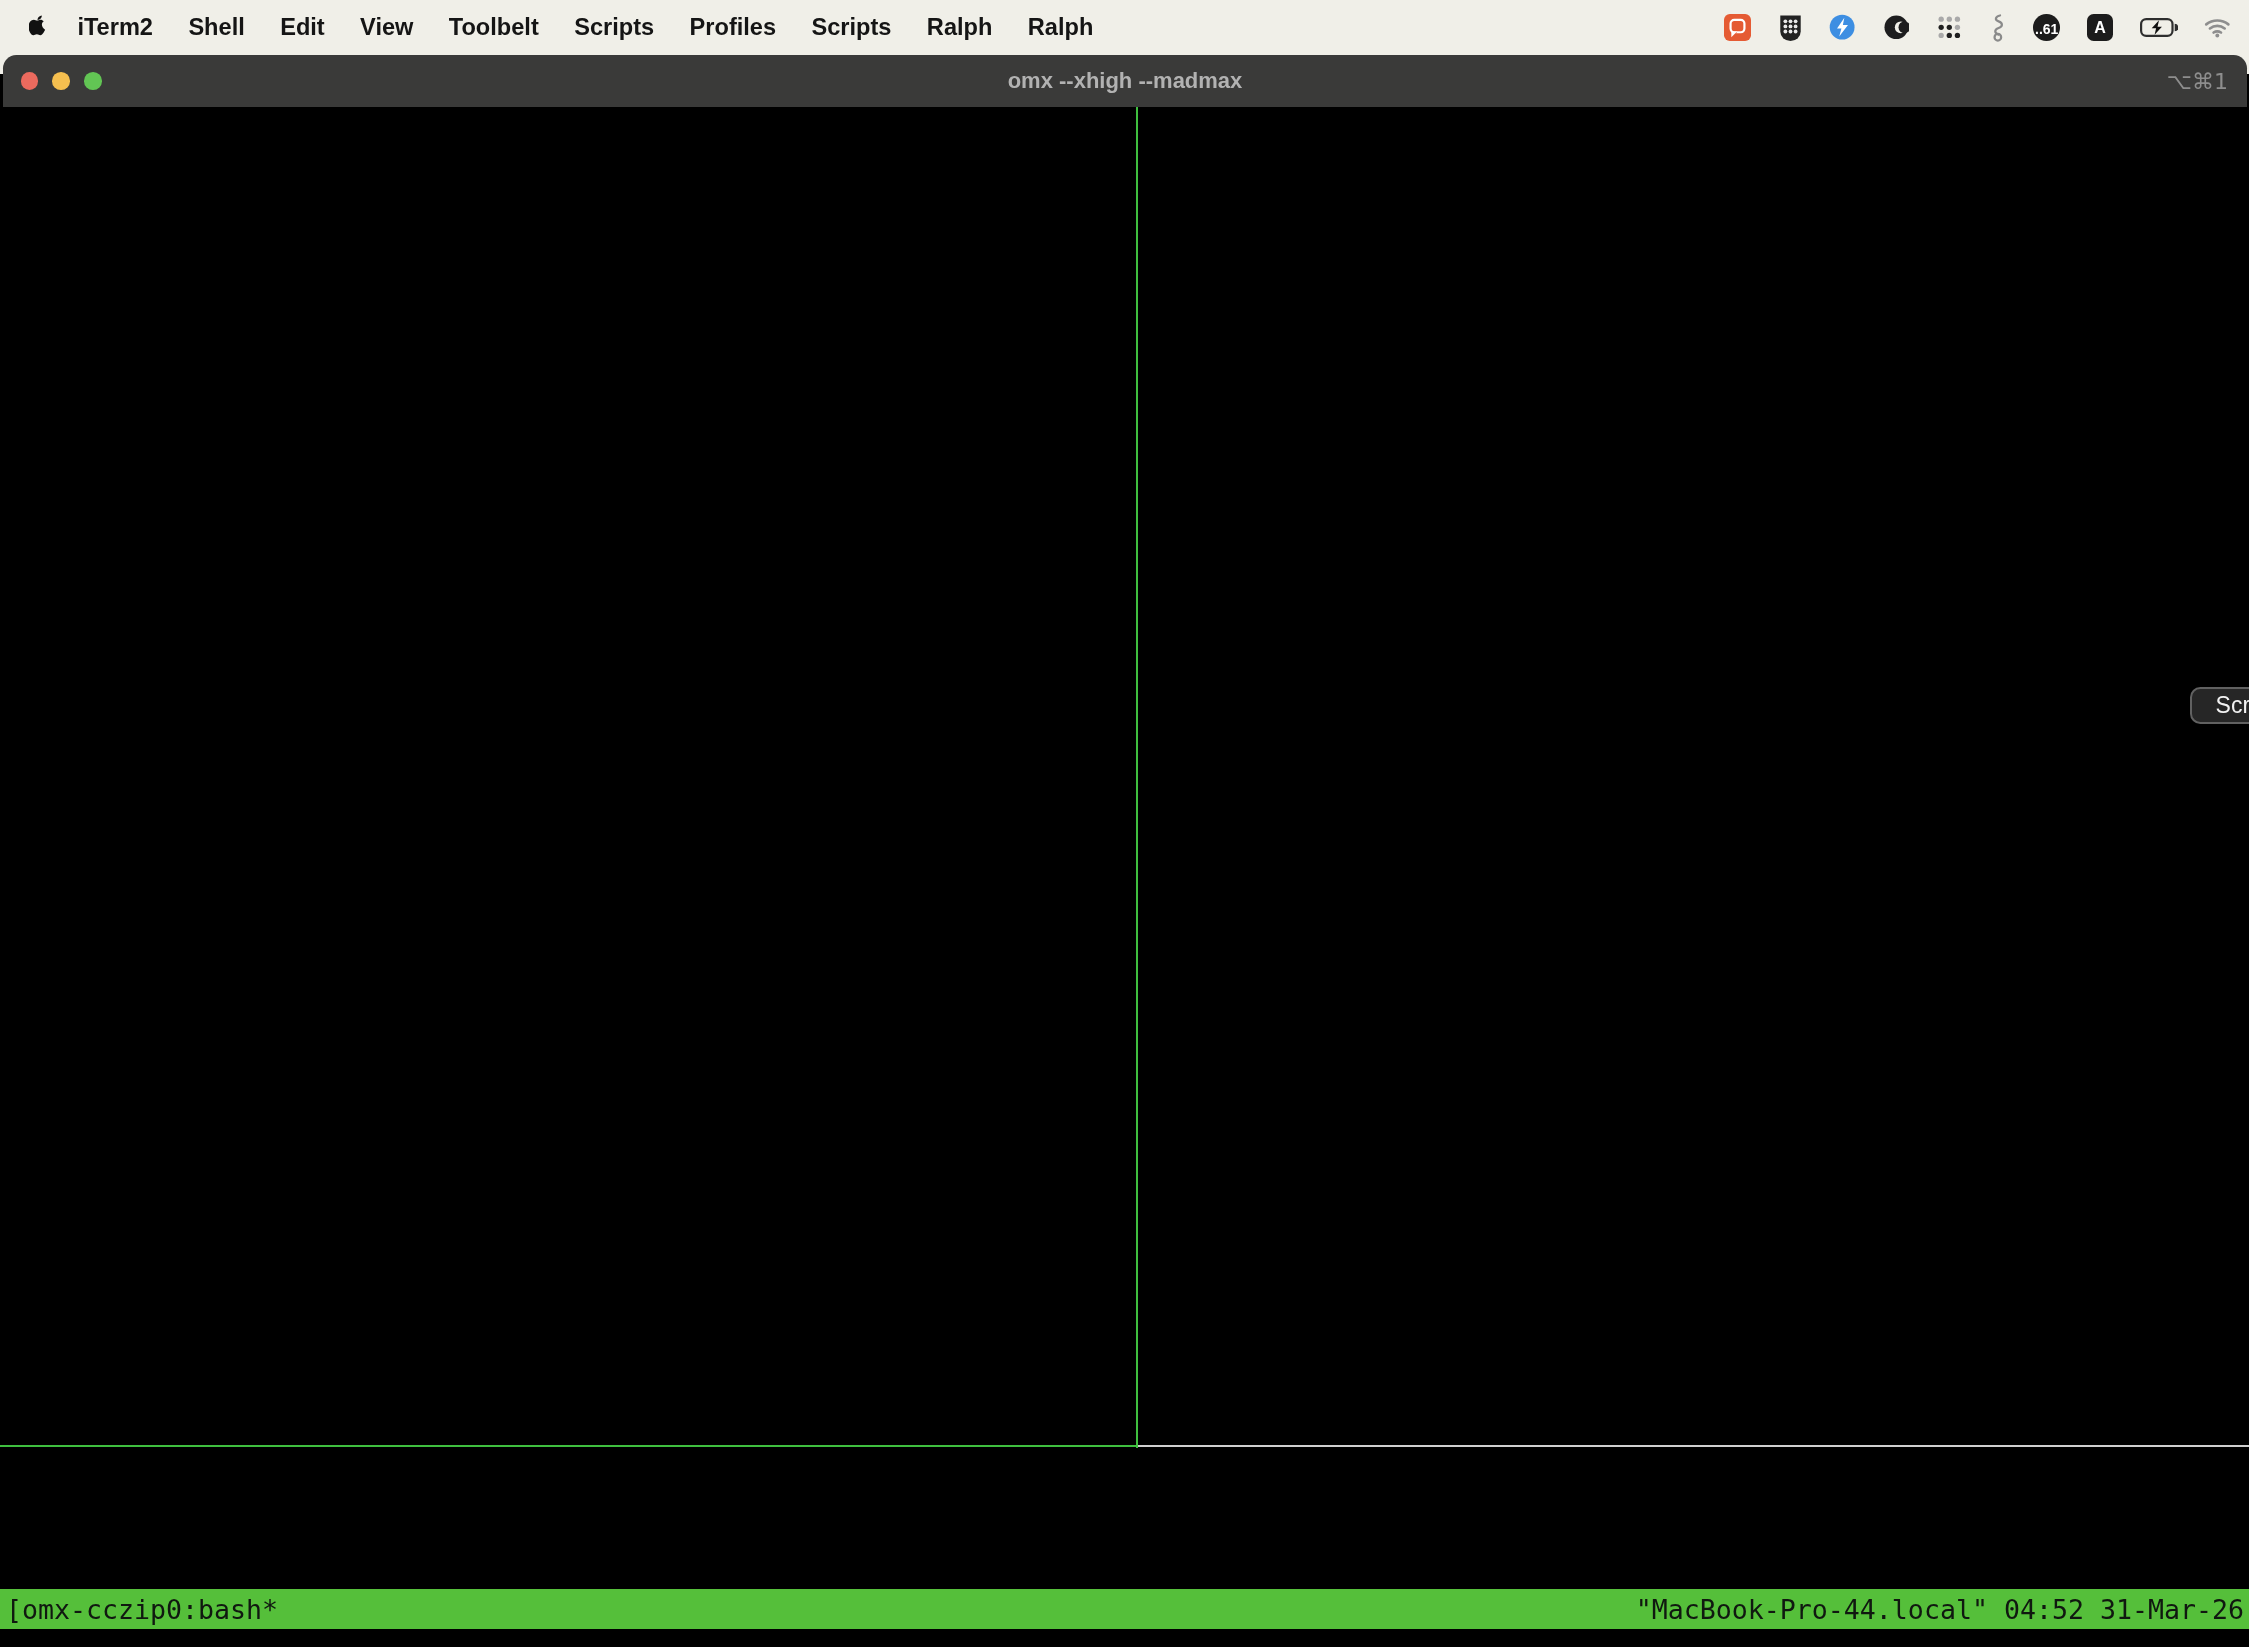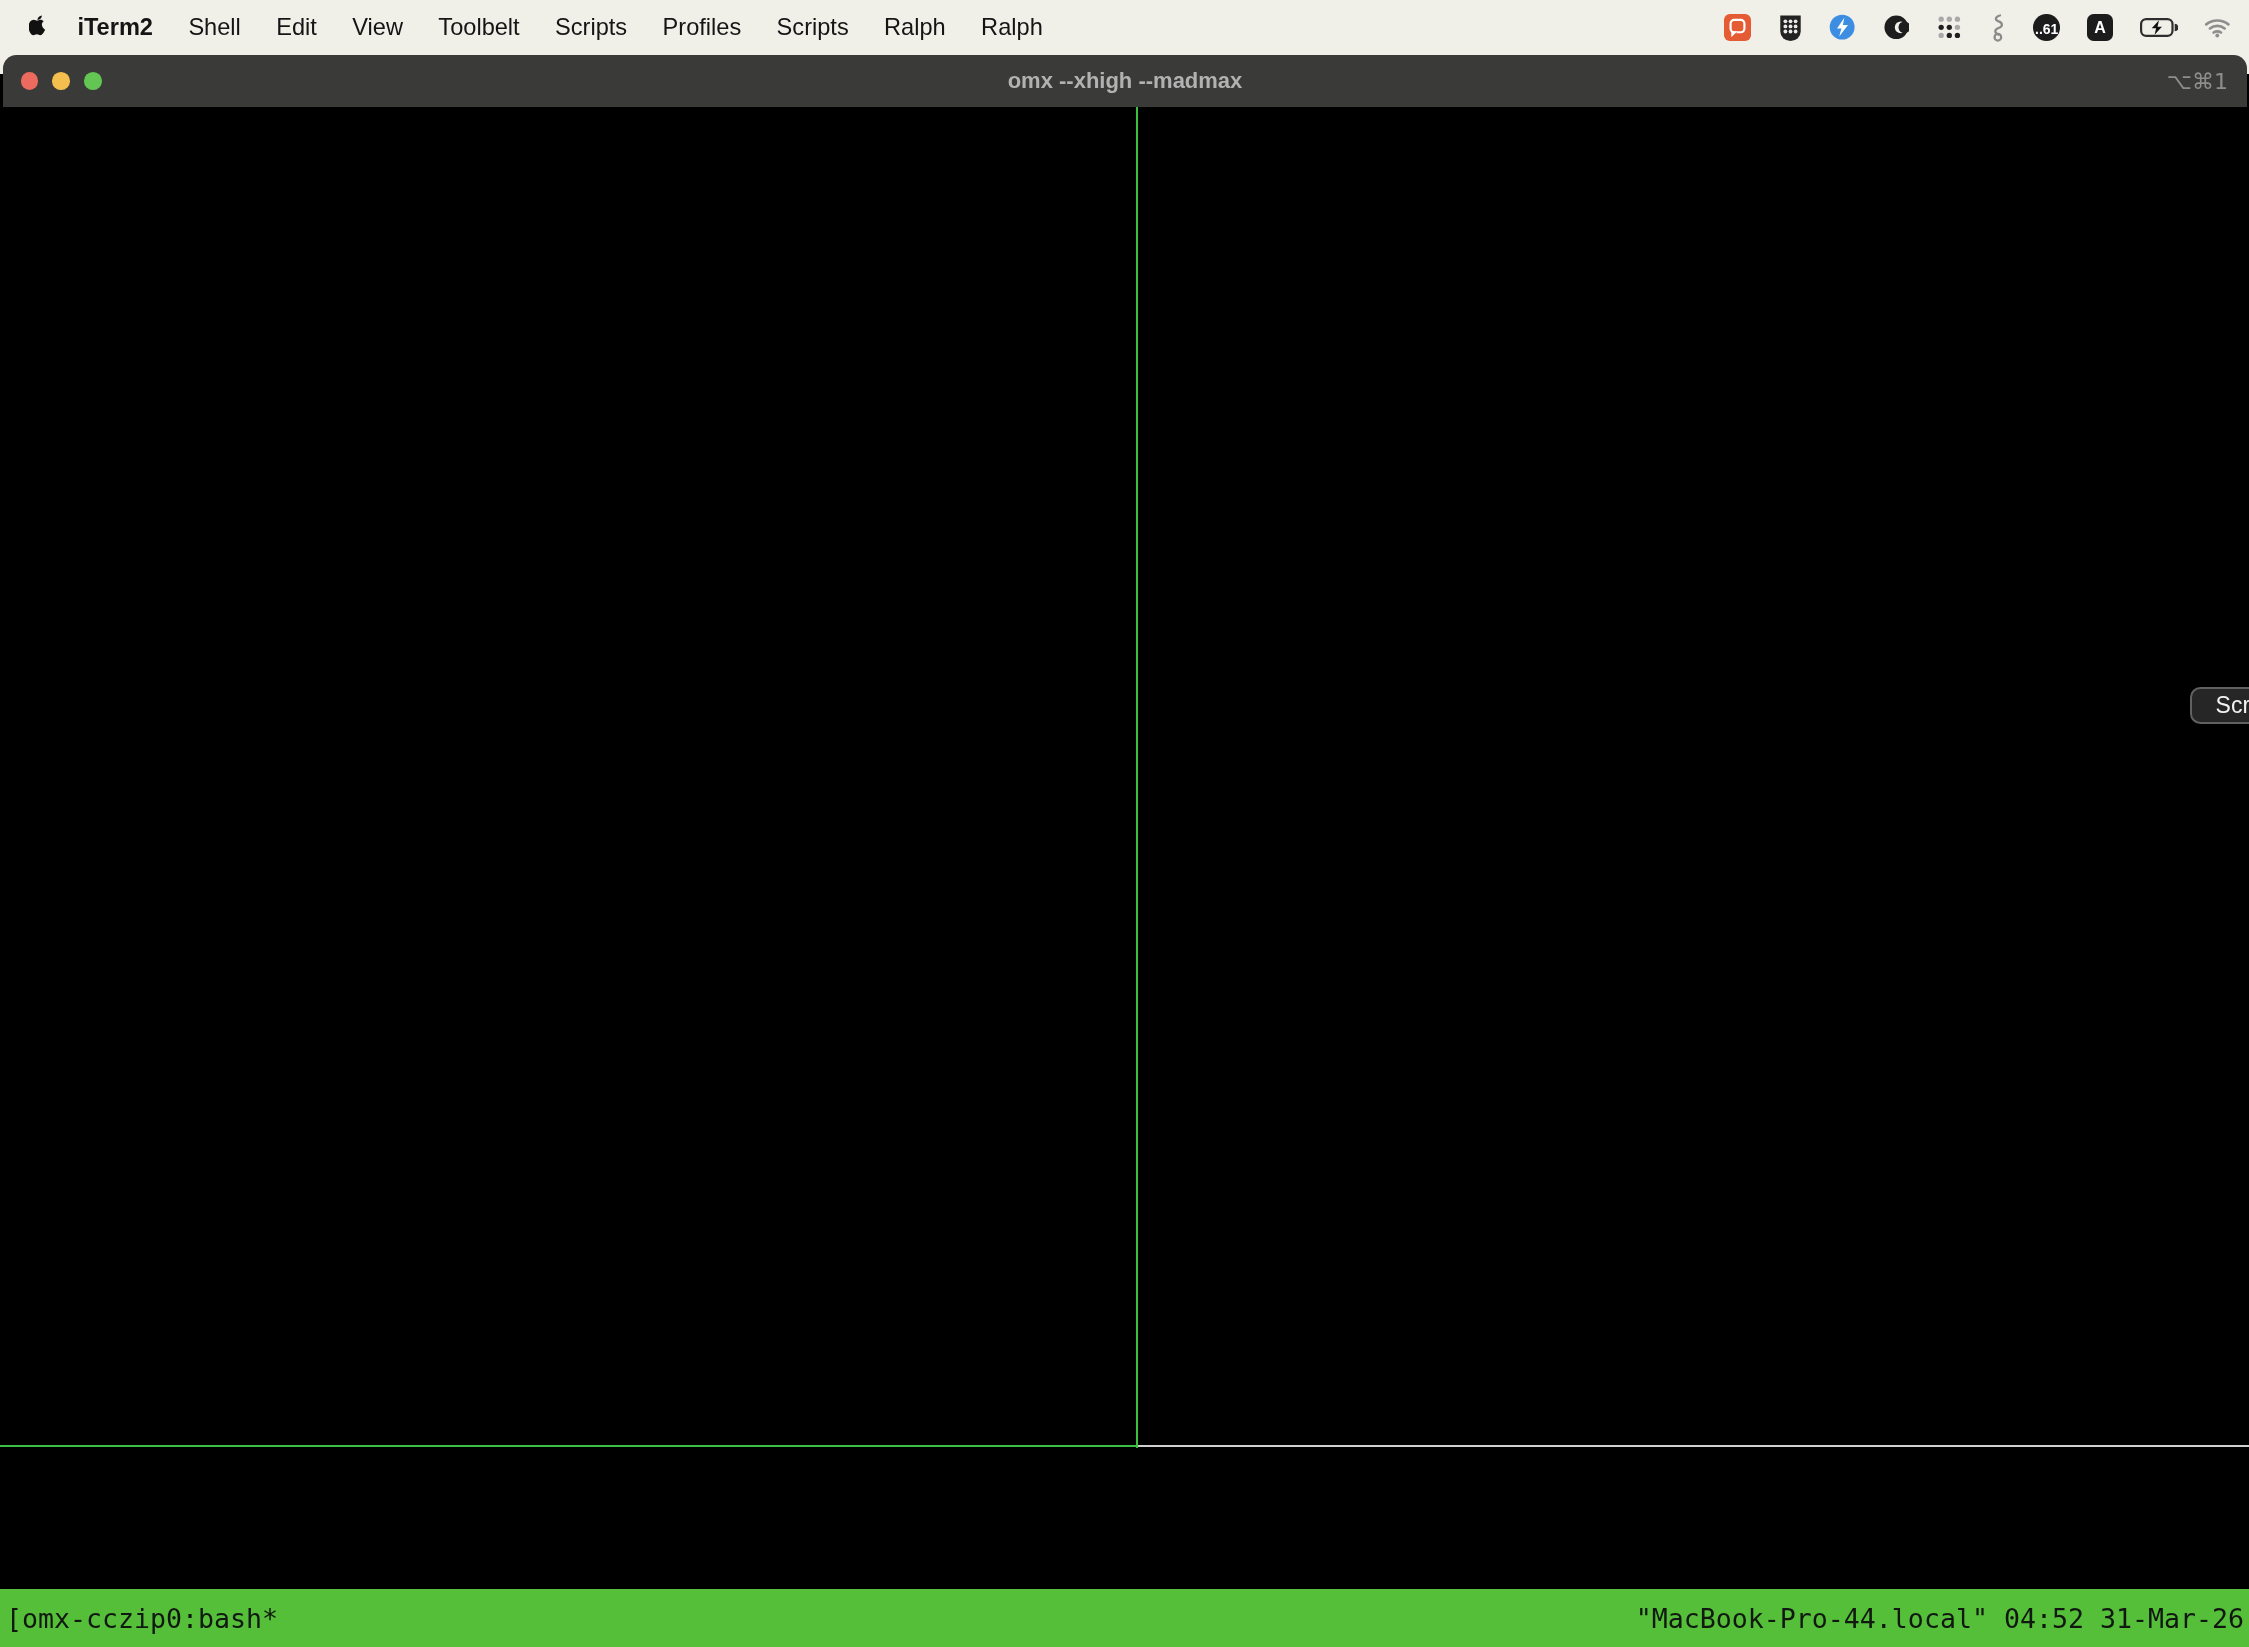--- a/index.html
+++ b/index.html
@@ -4,21 +4,21 @@
 <style>
   html,body{margin:0;padding:0;}
   body{width:2250px;height:1648px;background:#000;overflow:hidden;position:relative;
        font-family:"DejaVu Sans Mono",monospace;}
 
   
   .menubar{position:absolute;top:0;left:0;right:0;height:55px;background:#f0efe8;
            display:flex;align-items:center;justify-content:space-between;
            font-family:"Liberation Sans",sans-serif;font-size:23.6px;color:#151515;z-index:30;}
   .menu-left{display:flex;align-items:center;padding-left:25px;}
-  .menu-item{padding:0 17.7px;}
+  .menu-item{padding:0 17.7px;font-weight:bold;}
   .menu-item.bold{font-weight:bold;}
   .apple-wrap{padding:0 11.8px 0 4.4px;display:flex;align-items:center;}
   .menu-right{display:flex;align-items:center;gap:26.6px;padding-right:19px;}
   .mi{display:flex;align-items:center;justify-content:center;}
   .badge-a{width:26.6px;height:26.6px;background:#1c1c1c;border-radius:6.6px;color:#fff;
            font-weight:bold;font-size:16px;display:flex;align-items:center;justify-content:center;}
   .badge-61{width:26.6px;height:26.6px;background:#1c1c1c;border-radius:50%;color:#fff;
            font-size:14px;font-weight:bold;display:flex;align-items:flex-end;justify-content:center;padding-bottom:3.7px;box-sizing:border-box;}
 
   
@@ -67,21 +67,21 @@
   .hdiv-green{position:absolute;left:0;top:1445px;width:1138px;height:2.2px;background:#3fbf3f;z-index:6;}
   .hdiv-gray{position:absolute;left:1138px;top:1445px;right:0;height:2.2px;background:#cfcfcf;z-index:6;}
 
   
   .scre{position:absolute;left:2190px;top:687px;width:103px;height:37px;background:#262626;
         border:2.2px solid #616161;border-radius:10.3px;color:#f2f2f2;z-index:20;
         font-family:"Liberation Sans",sans-serif;font-size:23px;
         display:flex;align-items:center;padding-left:23.6px;box-sizing:border-box;}
 
   
-  .tmuxbar{position:absolute;top:1589px;height:58px;left:0;right:0;background:#55bf3a;
+  .tmuxbar{position:absolute;top:1589px;height:40px;left:0;right:0;background:#55bf3a;
            color:#101810;display:flex;justify-content:space-between;align-items:center;
            font-size:26.6px;padding:0 5.9px;z-index:8;white-space:pre;}
 </style>
 </head>
 <body>
 
 <div class="menubar">
   <div class="menu-left">
     <span class="apple-wrap">
       <span>

